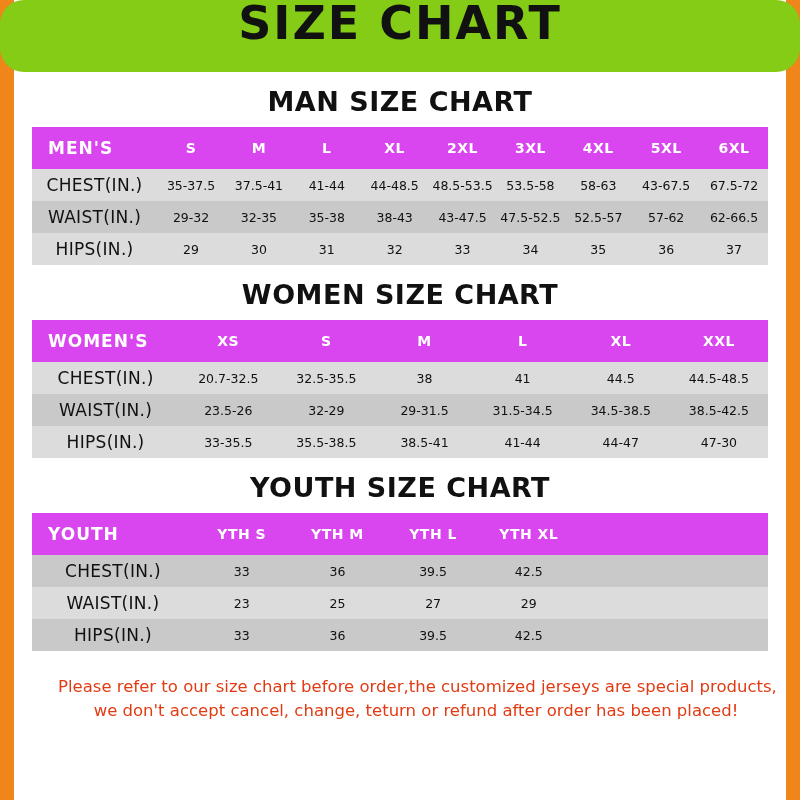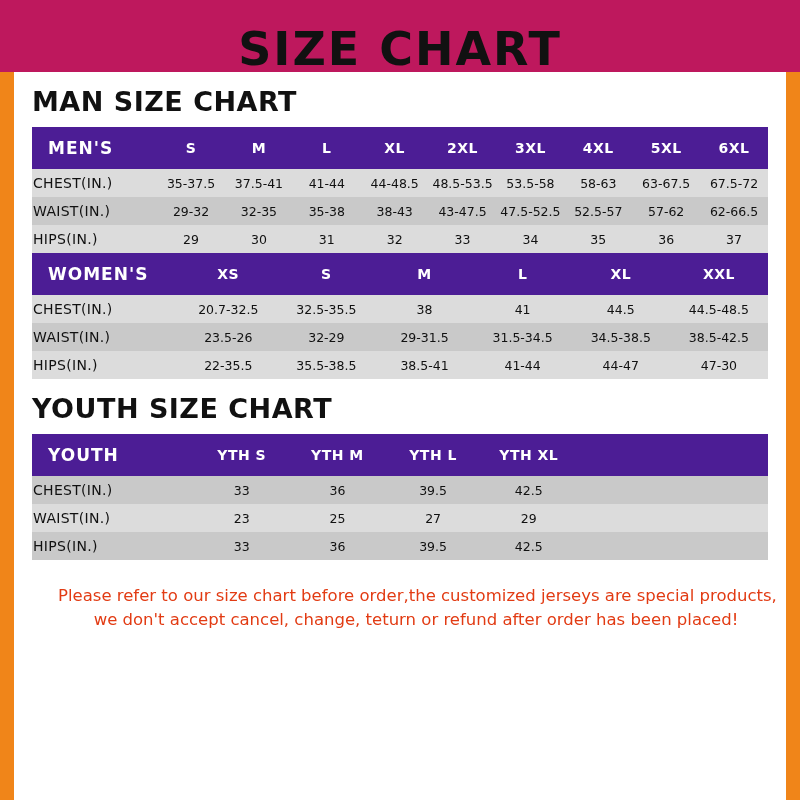--- a/index.html
+++ b/index.html
@@ -16,39 +16,41 @@
   .page {
     position: relative;
     width: 800px;
     height: 800px;
     background: #ffffff;
     box-sizing: border-box;
     border-left: 14px solid #f08519;
     border-right: 14px solid #f08519;
   }
   .header-band {
-    background: #be185d;
+    background: #84cc16;
     height: 72px;
     display: flex;
-    align-items: flex-end;
+    align-items: flex-start;
     justify-content: center;
     margin: 0 -14px;
+    border-radius: 24px;
   }
   .header-title {
     font-family: "DejaVu Sans", sans-serif;
     font-weight: bold;
     font-size: 46px;
     letter-spacing: 2px;
     color: #111111;
     line-height: 1;
   }
   .section {
     padding: 0 18px;
   }
   .section-title {
+    text-align: center;
     font-family: "DejaVu Sans", sans-serif;
     font-weight: bold;
     font-size: 27px;
     letter-spacing: 0.5px;
     color: #111111;
     margin: 14px 0 10px 0;
   }
   table.size-table {
     width: 100%;
     border-collapse: collapse;
@@ -56,38 +58,38 @@
   }
   table.size-table th,
   table.size-table td {
     text-align: center;
     font-size: 12.5px;
     color: #111111;
     padding: 6px 1px;
     font-family: "DejaVu Sans", sans-serif;
   }
   table.size-table thead th {
-    background: #4c1d95;
+    background: #d946ef;
     color: #ffffff;
     font-weight: bold;
     font-size: 14px;
     padding: 11px 1px;
     letter-spacing: 0.5px;
   }
   table.size-table thead th.first-col {
     text-align: left;
     padding-left: 16px;
     font-size: 17px;
     letter-spacing: 1px;
   }
   table.size-table tbody tr.row-shade-a td { background: #dcdcdc; }
   table.size-table tbody tr.row-shade-b td { background: #c9c9c9; }
   table.size-table tbody td.first-col {
-    text-align: left;
-    font-size: 14px;
+    text-align: center;
+    font-size: 17px;
     letter-spacing: 0.3px;
   }
   
   .men-table col.c0 { width: 17%; }
   .women-table col.c0 { width: 20%; }
   .youth-table col.c0 { width: 22%; }
 
   .footer-note {
     margin-top: 16px;
     padding: 8px 12px 0 12px;
@@ -141,21 +143,21 @@
       <tbody>
         <tr class="row-shade-a">
           <td class="first-col">CHEST(IN.)</td>
           <td>35-37.5</td>
           <td>37.5-41</td>
           <td>41-44</td>
           <td>44-48.5</td>
           <td>48.5-53.5</td>
           <td>53.5-58</td>
           <td>58-63</td>
-          <td>63-67.5</td>
+          <td>43-67.5</td>
           <td>67.5-72</td>
         </tr>
         <tr class="row-shade-b">
           <td class="first-col">WAIST(IN.)</td>
           <td>29-32</td>
           <td>32-35</td>
           <td>35-38</td>
           <td>38-43</td>
           <td>43-47.5</td>
           <td>47.5-52.5</td>
@@ -173,20 +175,21 @@
           <td>34</td>
           <td>35</td>
           <td>36</td>
           <td>37</td>
         </tr>
       </tbody>
     </table>
   </div>
 
   <div class="section">
+    <div class="section-title">WOMEN SIZE CHART</div>
     <table class="size-table women-table">
       <colgroup>
         <col class="c0">
           <col>
           <col>
           <col>
           <col>
           <col>
           <col>
       </colgroup>
@@ -215,21 +218,21 @@
           <td class="first-col">WAIST(IN.)</td>
           <td>23.5-26</td>
           <td>32-29</td>
           <td>29-31.5</td>
           <td>31.5-34.5</td>
           <td>34.5-38.5</td>
           <td>38.5-42.5</td>
         </tr>
         <tr class="row-shade-a">
           <td class="first-col">HIPS(IN.)</td>
-          <td>22-35.5</td>
+          <td>33-35.5</td>
           <td>35.5-38.5</td>
           <td>38.5-41</td>
           <td>41-44</td>
           <td>44-47</td>
           <td>47-30</td>
         </tr>
       </tbody>
     </table>
   </div>
 

